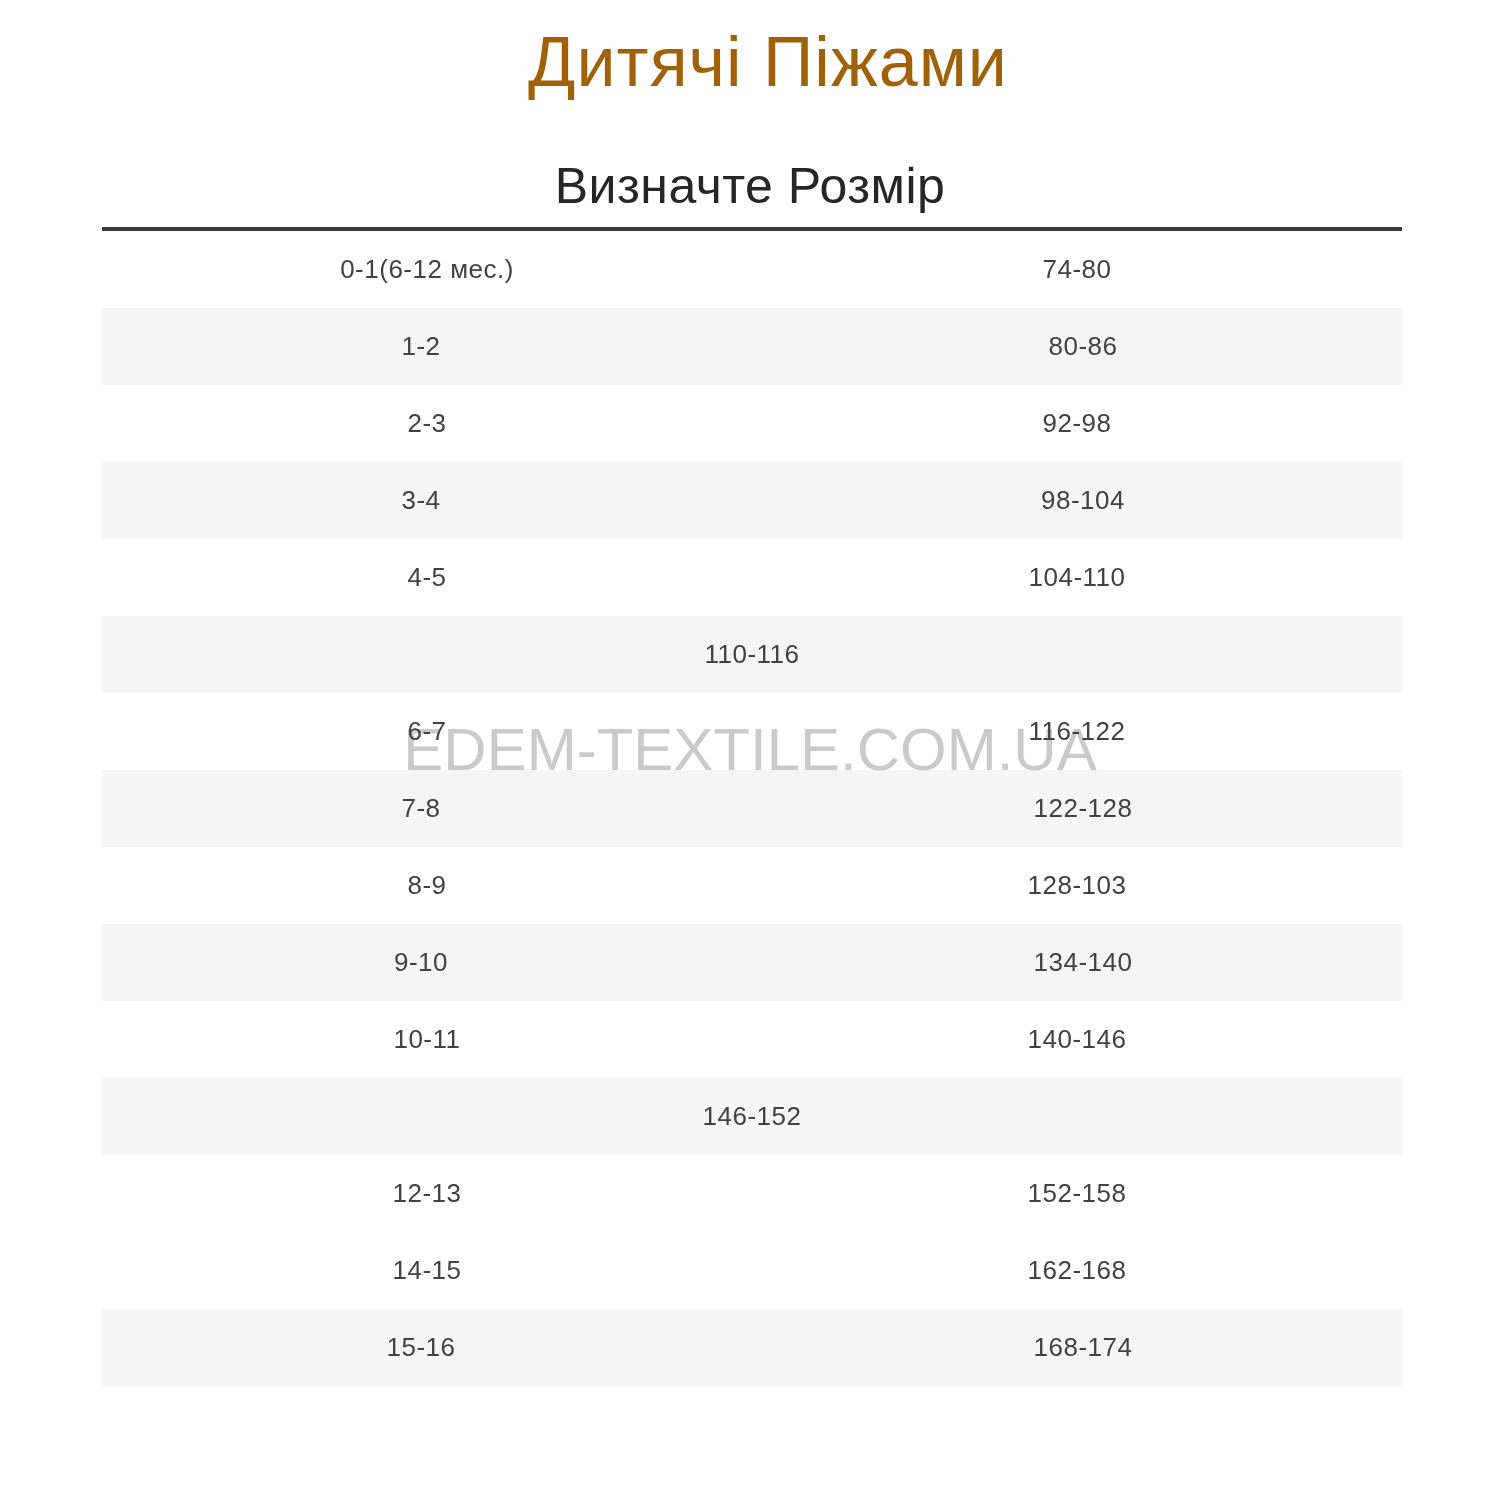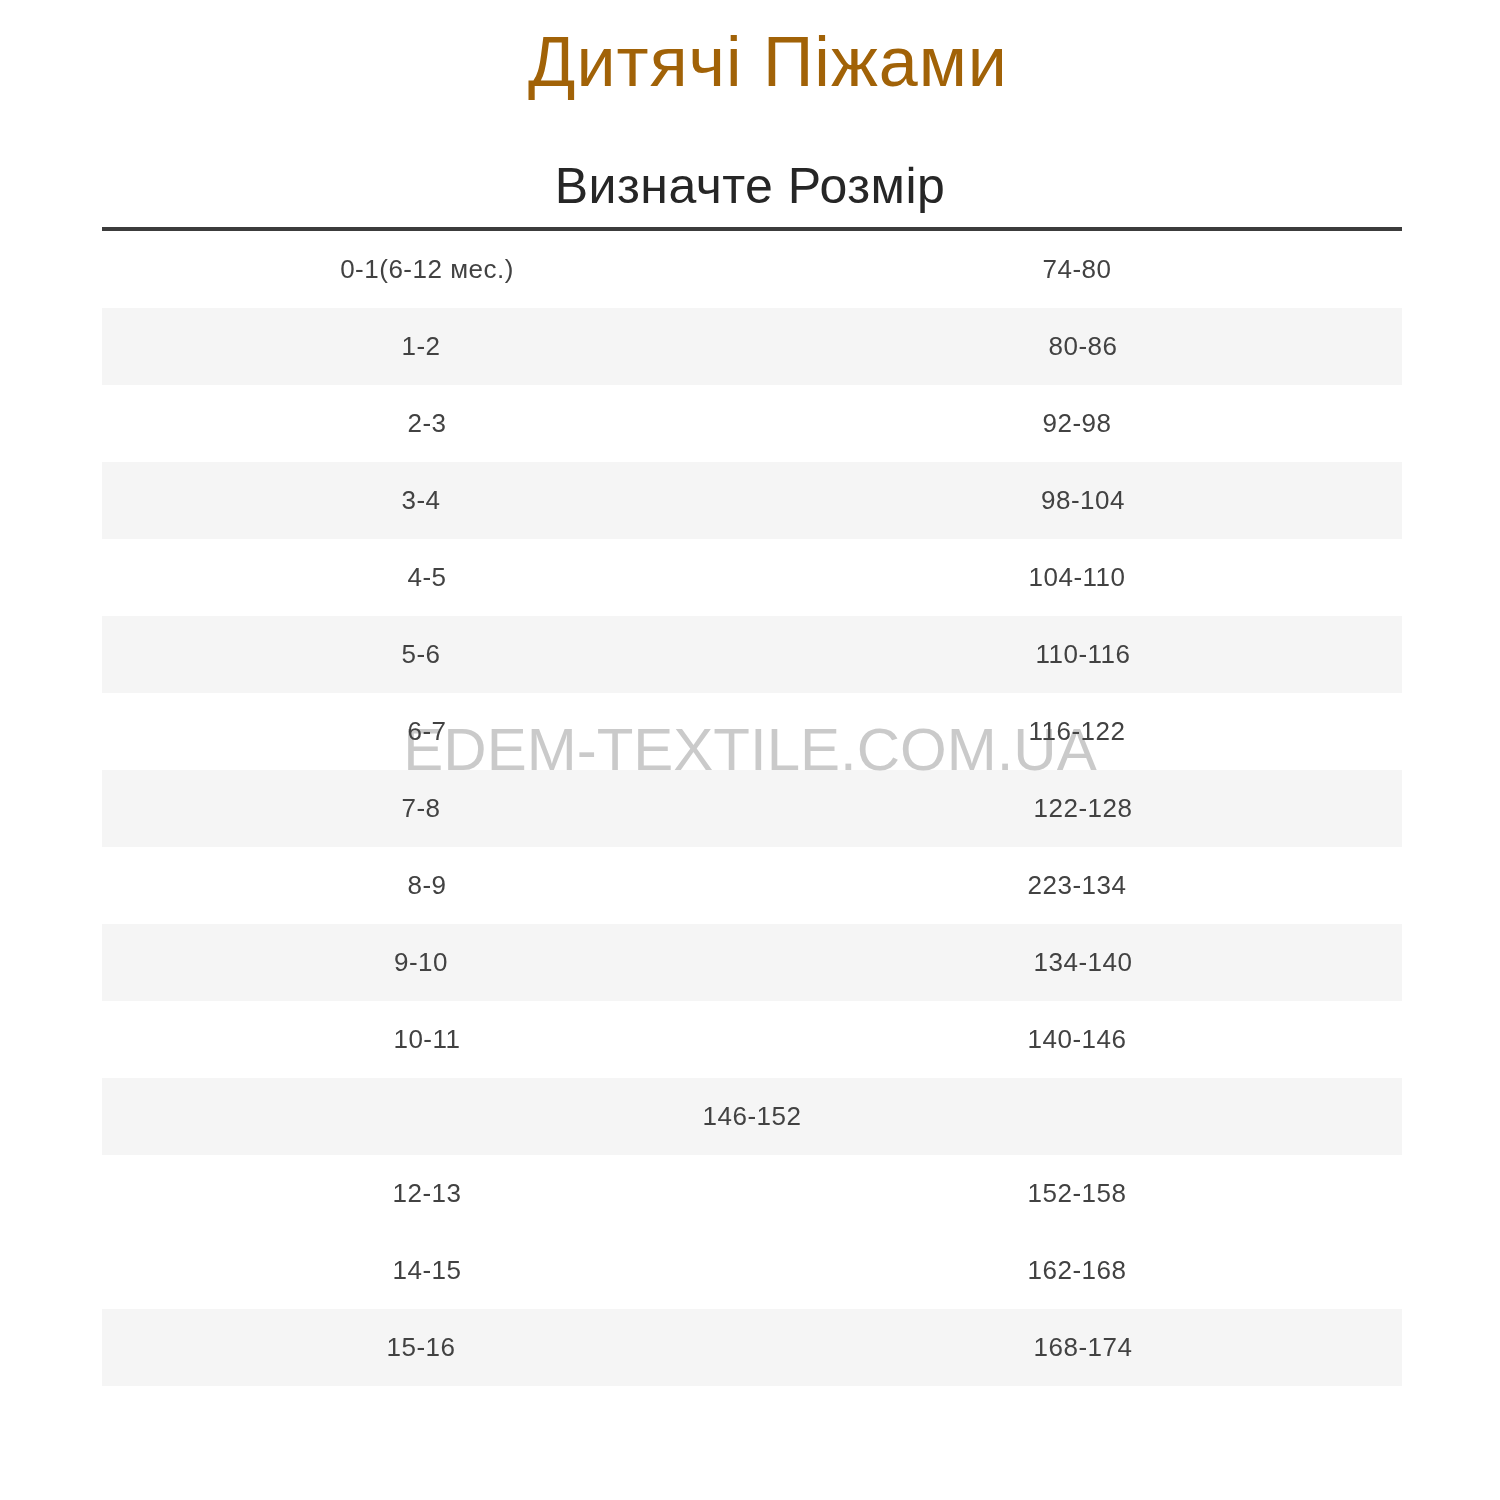--- a/index.html
+++ b/index.html
@@ -116,37 +116,36 @@
     <div class="tcell">3-4</div>
     <div class="tcell">98-104</div>
   </div>
 
   <div class="trow">
     <div class="tcell">4-5</div>
     <div class="tcell">104-110</div>
   </div>
 
   <div class="trow striped">
-    <div class="tcell">5-6</div>
     <div class="tcell">110-116</div>
   </div>
 
   <div class="trow">
     <div class="tcell">6-7</div>
     <div class="tcell">116-122</div>
   </div>
 
   <div class="trow striped">
     <div class="tcell">7-8</div>
     <div class="tcell">122-128</div>
   </div>
 
   <div class="trow">
     <div class="tcell">8-9</div>
-    <div class="tcell">223-134</div>
+    <div class="tcell">128-103</div>
   </div>
 
   <div class="trow striped">
     <div class="tcell">9-10</div>
     <div class="tcell">134-140</div>
   </div>
 
   <div class="trow">
     <div class="tcell">10-11</div>
     <div class="tcell">140-146</div>

